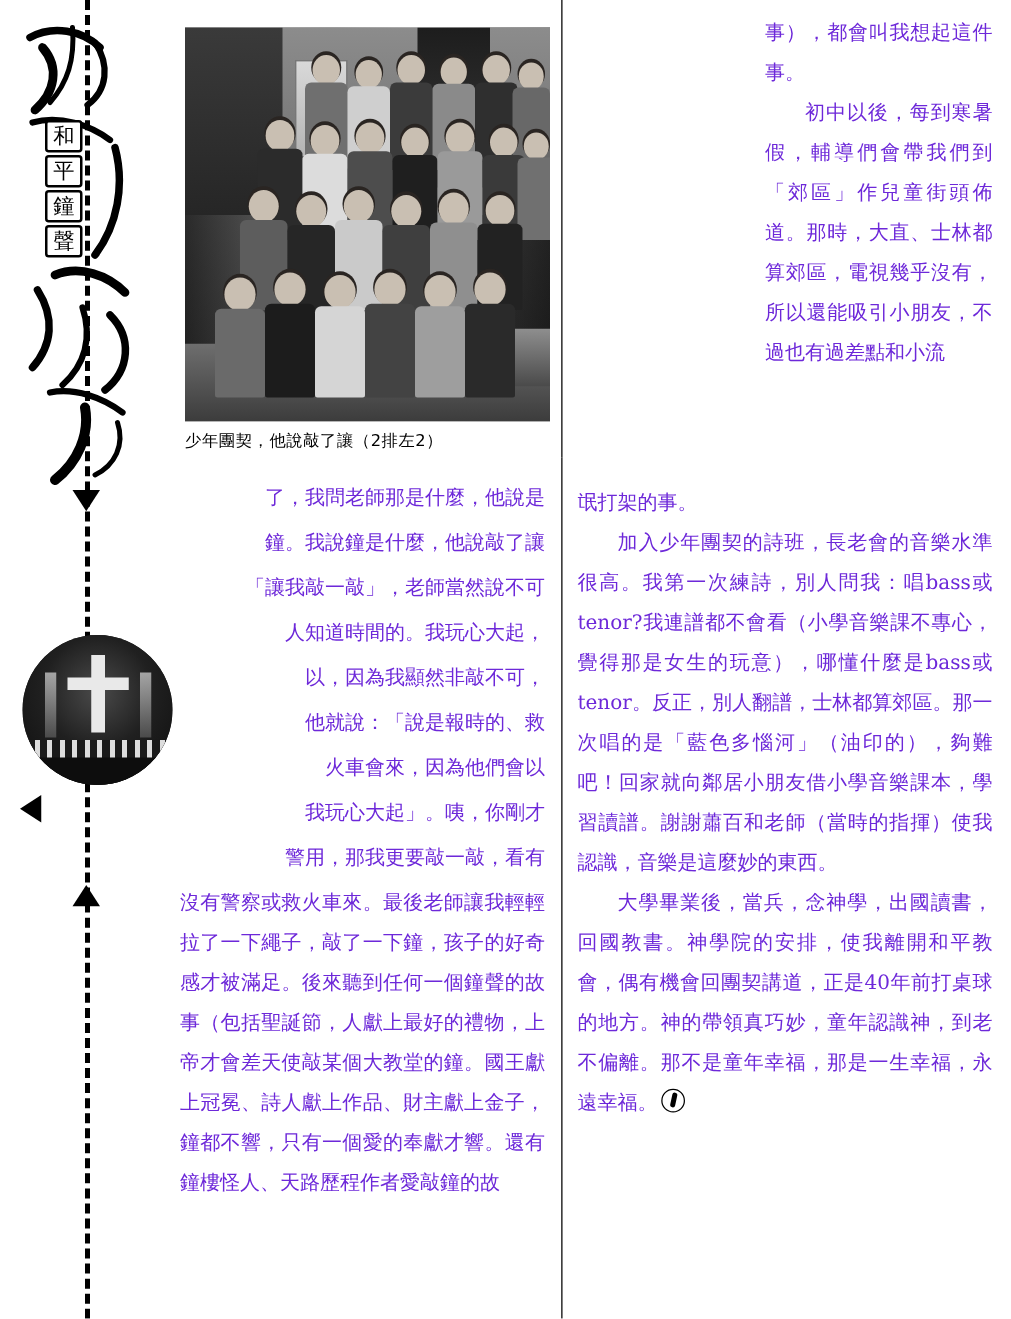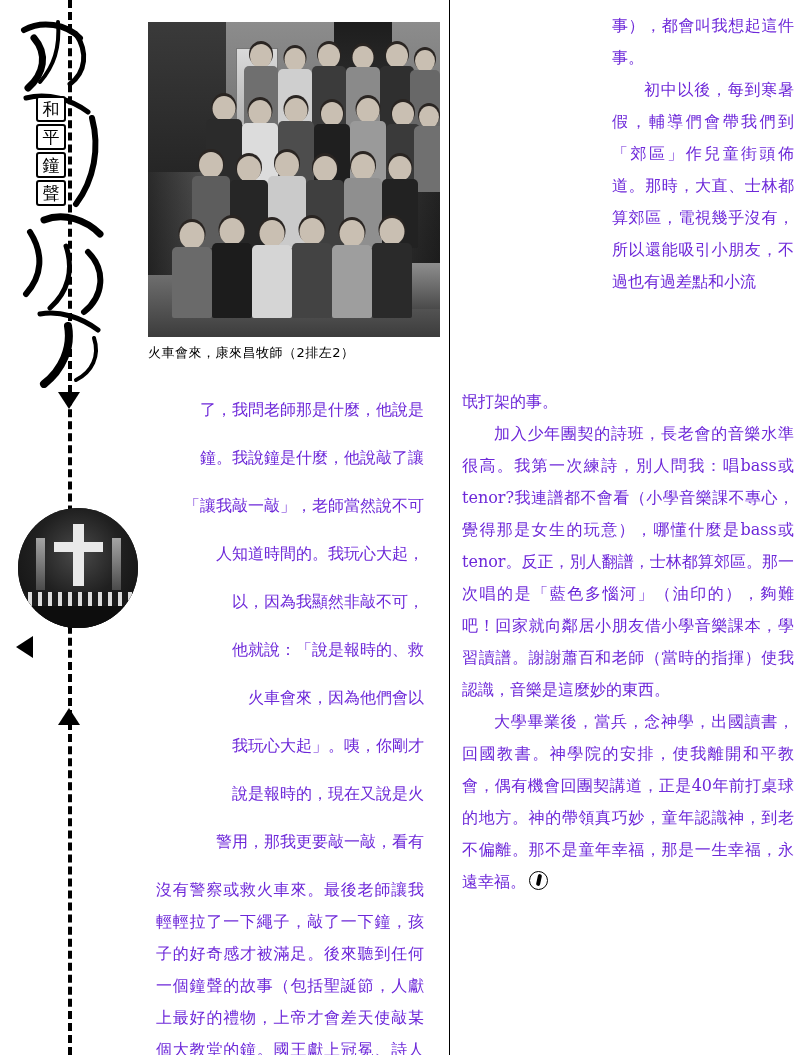--- a/index.html
+++ b/index.html
@@ -217,21 +217,21 @@
     font-size: 16px;
     line-height: 32px;
     text-align: justify;
     text-justify: inter-character;
   }
   .col-left-text {
     left: 140px; top: 378px;
     width: 300px;
     height: 670px;
   }
-  .col-left-text p { margin: 16px; }
+  .col-left-text p { margin: 4px; }
   
   .stair { display: block; text-align: right; }
 
   .col-right-top {
     left: 612px; top: 10px;
     width: 182px;
     height: 352px;
   }
   .col-right-bot {
     left: 462px; top: 386px;
@@ -430,32 +430,31 @@
             <div class="body" style="top:25px;width:40px;height:73px;background:#9e9e9e;"></div>
         </div>
         <div class="person" style="left:224px;top:0;width:40px;height:100px;">
           <div class="head" style="top:0;width:25px;height:27px;"></div>
             <div class="body" style="top:25px;width:40px;height:75px;background:#2a2a2a;"></div>
         </div>
       </div>
     </div>
   </div>
 
-  <div class="caption">火車會來，康來昌牧師（2排左2）</div>
+  <div class="caption">少年團契，他說敲了讓（2排左2）</div>
 
   <div class="col-text col-left-text">
     <p class="stair">了，我問老師那是什麼，他說是</p>
     <p class="stair">鐘。我說鐘是什麼，他說敲了讓</p>
     <p class="stair">「讓我敲一敲」，老師當然說不可</p>
     <p class="stair">人知道時間的。我玩心大起，</p>
     <p class="stair">以，因為我顯然非敲不可，</p>
     <p class="stair">他就說：「說是報時的、救</p>
     <p class="stair">火車會來，因為他們會以</p>
     <p class="stair">我玩心大起」。咦，你剛才</p>
-    <p class="stair">說是報時的，現在又說是火</p>
     <p class="stair">警用，那我更要敲一敲，看有</p>
     <p>沒有警察或救火車來。最後老師讓我輕輕拉了一下繩子，敲了一下鐘，孩子的好奇感才被滿足。後來聽到任何一個鐘聲的故事（包括聖誕節，人獻上最好的禮物，上帝才會差天使敲某個大教堂的鐘。國王獻上冠冕、詩人獻上作品、財主獻上金子，鐘都不響，只有一個愛的奉獻才響。還有鐘樓怪人、天路歷程作者愛敲鐘的故</p>
   </div>
 
   <div class="col-text col-right-top">
     <p>事），都會叫我想起這件事。</p>
     <p class="indent2">初中以後，每到寒暑假，輔導們會帶我們到「郊區」作兒童街頭佈道。那時，大直、士林都算郊區，電視幾乎沒有，所以還能吸引小朋友，不過也有過差點和小流</p>
   </div>
 
   <div class="col-text col-right-bot">

